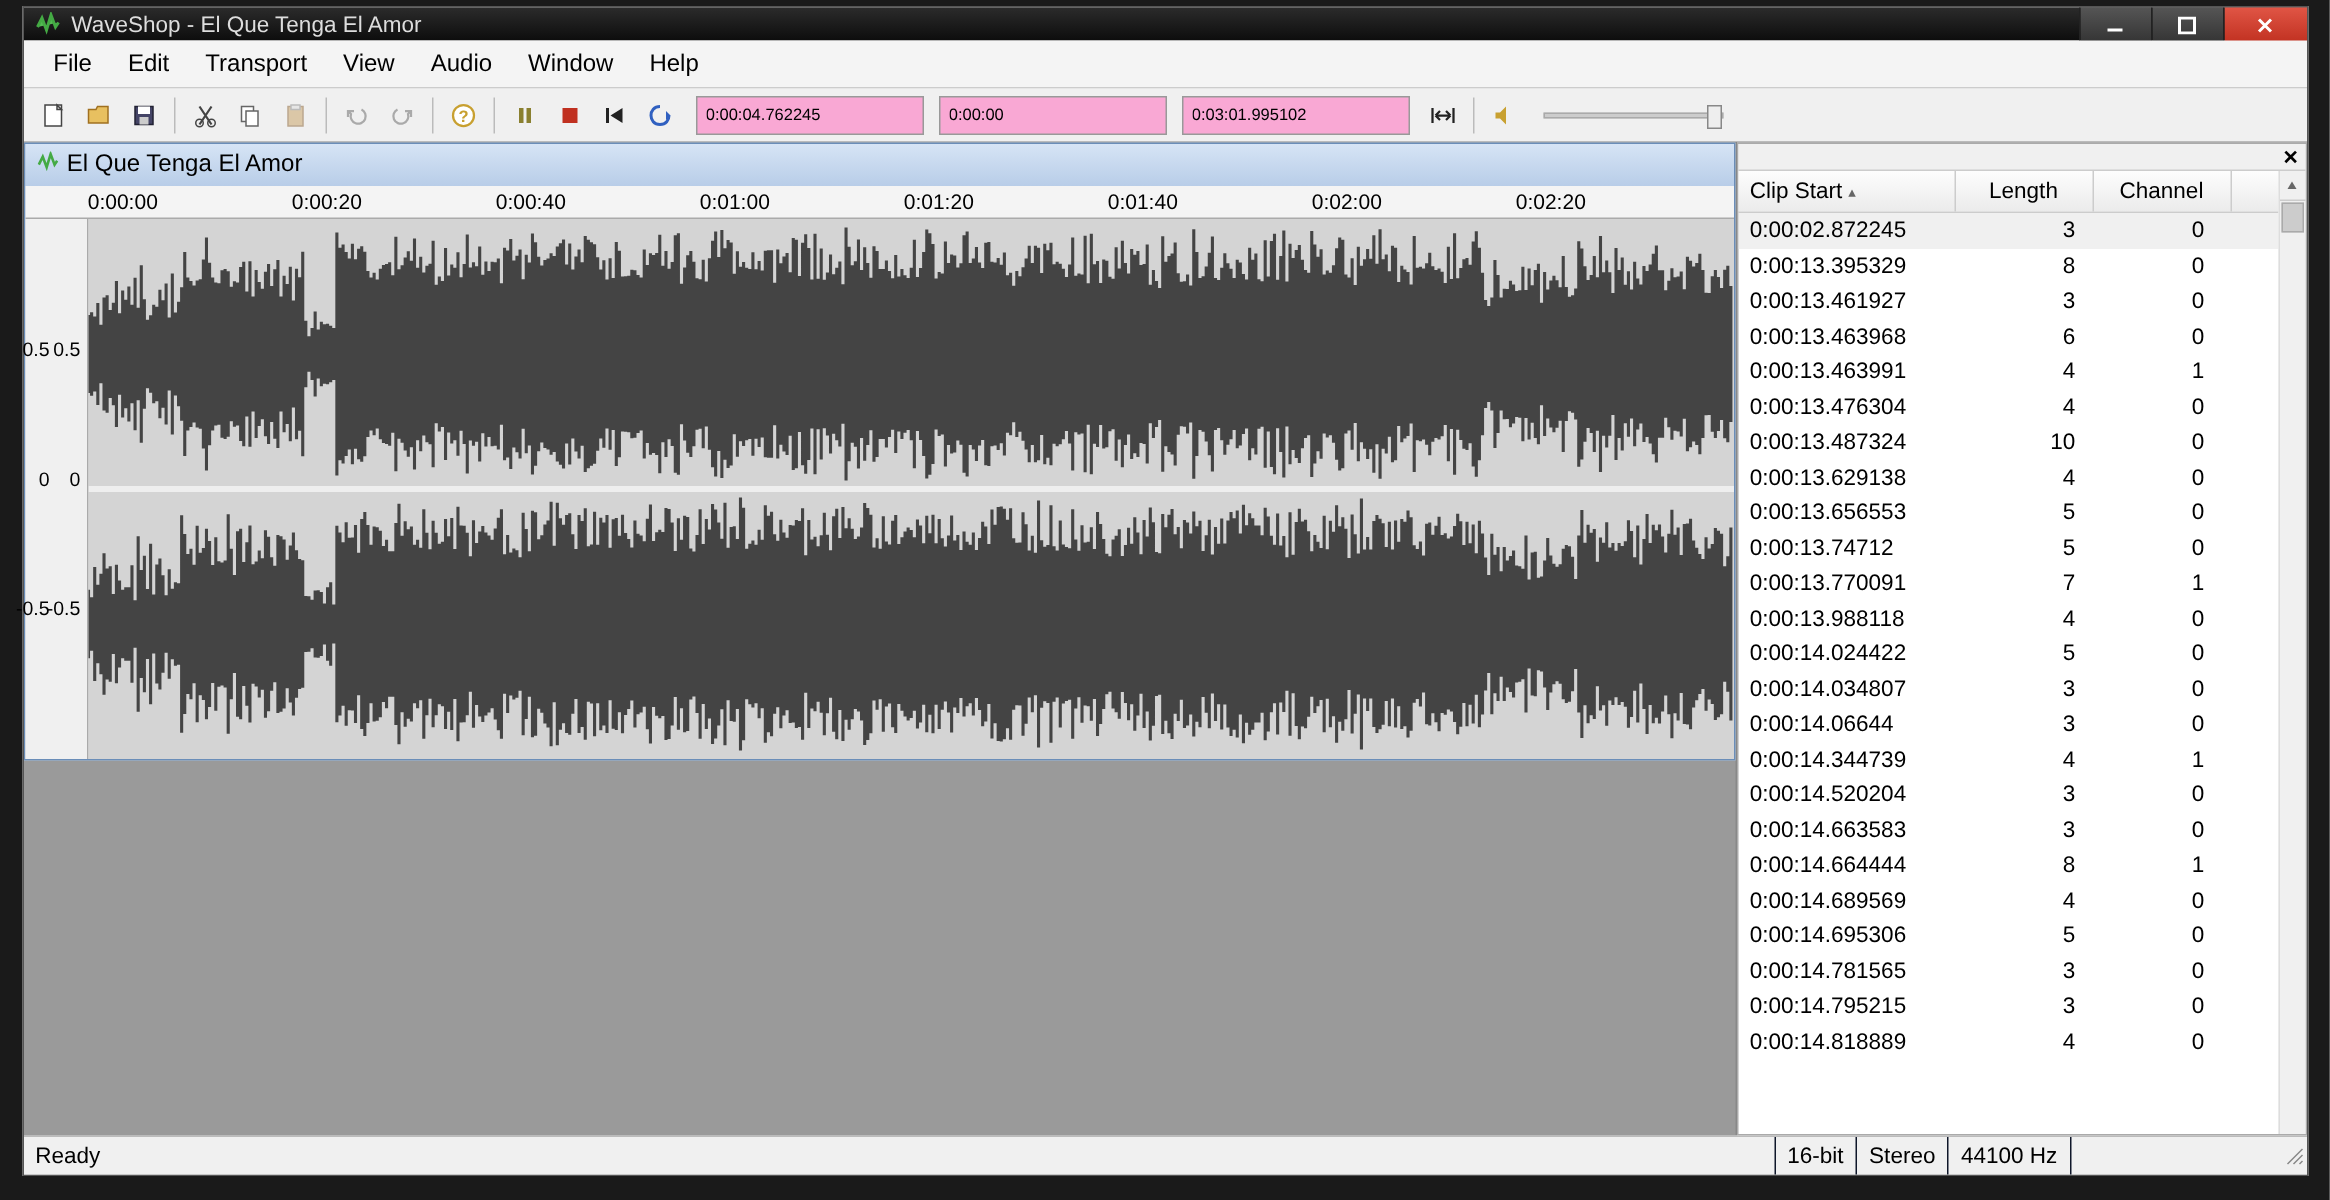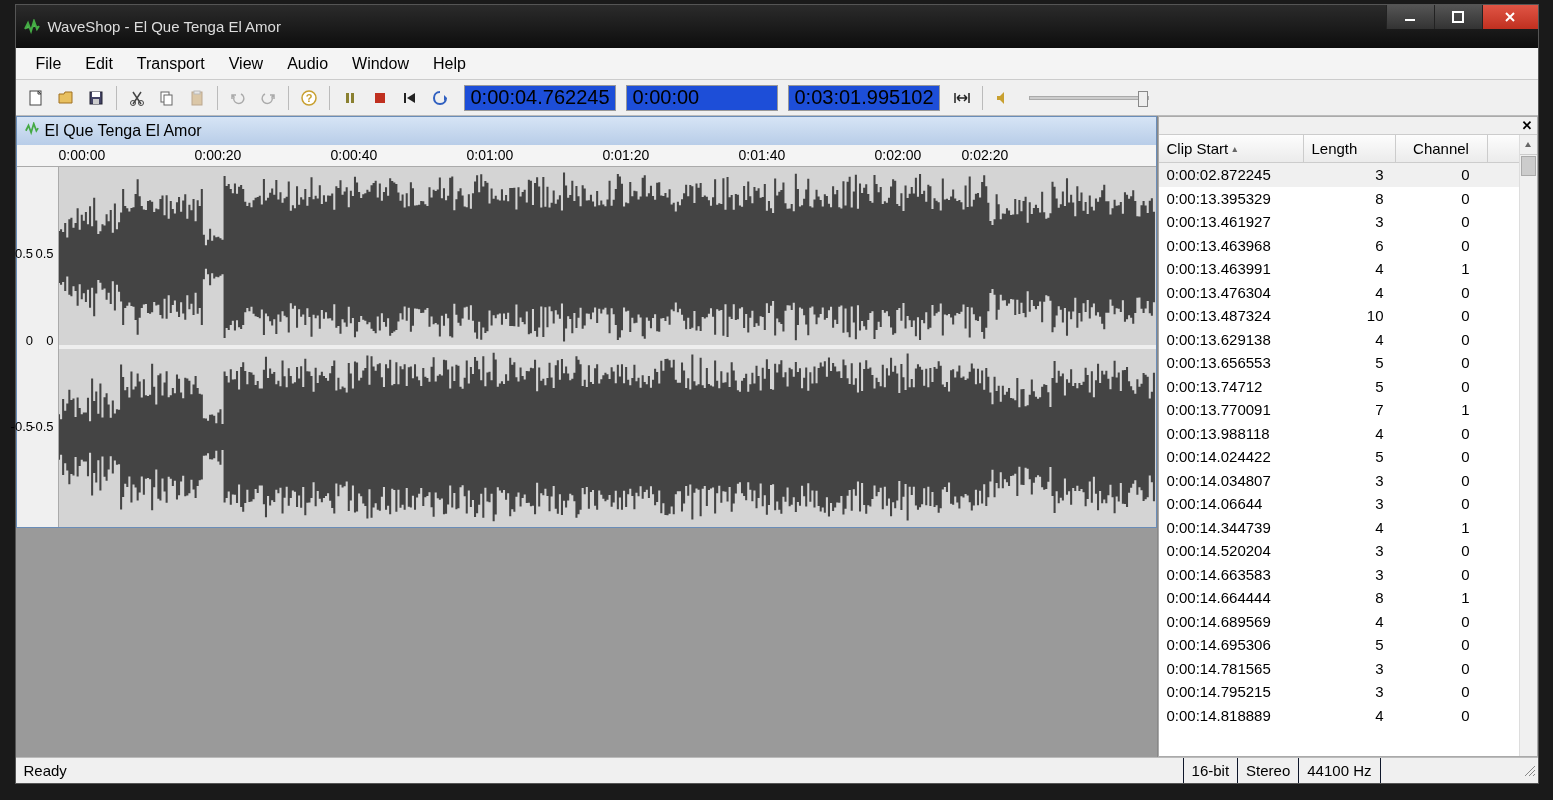--- a/index.html
+++ b/index.html
@@ -1,50 +1,50 @@
 <!DOCTYPE html>
 <html><head>
 <meta charset="utf-8">
 <style>
 * { margin: 0; padding: 0; box-sizing: border-box; font-family: "Segoe UI", Tahoma, sans-serif; }
 body { background: #1a1a1a; width: 1553px; height: 800px; overflow: hidden; display: flex; align-items: flex-start; justify-content: center; padding-top: 4px; }
 .window { width: 1524px; height: 780px; background: #e8e8e8; border: 1px solid #555; display: flex; flex-direction: column; }
-.titlebar { height: 43px; background: linear-gradient(to bottom, #2b2b2b, #0d0d0d); display: flex; align-items: center; color: #ddd; font-size: 15px; padding-left: 8px; }
+.titlebar { height: 22px; background: linear-gradient(to bottom, #2b2b2b, #0d0d0d); display: flex; align-items: center; color: #ddd; font-size: 15px; padding-left: 8px; }
 .titlebar .app-icon { width: 16px; height: 16px; margin-right: 8px; display: inline-flex; }
 .titlebar .title-text { flex: 1; }
 .win-btns { display: flex; height: 100%; }
 .win-btn { width: 48px; height: 24px; display: flex; align-items: center; justify-content: center; background: linear-gradient(to bottom, #555, #333); border-left: 1px solid #222; margin-top: 0; }
 .win-btn.close { background: linear-gradient(to bottom, #e05545, #c03020); width: 56px; border-top-right-radius: 0; }
 .win-btn svg { fill: #fff; }
 .menubar { height: 32px; background: #f4f4f4; display: flex; align-items: center; padding: 0 8px; gap: 0; border-bottom: 1px solid #ccc; }
 .menu-item { padding: 4px 12px; font-size: 16px; cursor: default; }
 .toolbar { height: 36px; background: #f0f0f0; border-bottom: 1px solid #bbb; display: flex; align-items: center; padding: 0 6px; gap: 2px; }
 .tb-btn { width: 28px; height: 28px; display: flex; align-items: center; justify-content: center; border: 1px solid transparent; }
 .tb-sep { width: 1px; height: 24px; background: #bbb; margin: 0 4px; }
-.time-field { height: 26px; width: 152px; border: 1px solid #999; background: #1d4ed8; font-size: 20px; padding: 0 6px; font-family: inherit; margin-left: 8px; }
+.time-field { height: 26px; width: 152px; border: 1px solid #999; background: #f9a8d4; font-size: 11px; padding: 0 6px; font-family: inherit; margin-left: 8px; }
 .vol-slider { width: 120px; height: 4px; background: #ccc; margin-left: 10px; position: relative; border: 1px solid #aaa; }
 .vol-slider .thumb { position: absolute; right: 0; top: -6px; width: 10px; height: 16px; background: #eee; border: 1px solid #888; }
 .workspace { flex: 1; display: flex; min-height: 0; background: #000000; }
 .wave-area { flex: 1; display: flex; flex-direction: column; min-width: 0; background: #9a9a9a; border-right: 1px solid #888; }
 .doc-win { background: #e8e8e8; border: 1px solid #6a8db8; margin: 0; }
 .doc-title { height: 28px; background: linear-gradient(to bottom, #d6e4f5, #b8cde8); display: flex; align-items: center; padding: 0 8px; font-size: 16px; gap: 6px; }
 .time-ruler { height: 22px; background: #f4f4f4; border-bottom: 1px solid #aaa; display: flex; position: relative; font-size: 14px; padding-left: 42px; }
 .time-tick { position: absolute; top: 2px; }
 .wave-body { display: flex; height: 360px; background: #d4d4d4; }
 .amp-ruler { width: 42px; background: #f0f0f0; border-right: 1px solid #aaa; display: flex; flex-direction: row; }
 .amp-half { flex: 1; position: relative; font-size: 13px; }
 .amp-label { position: absolute; right: 4px; }
 .wave-canvas { flex: 1; position: relative; background: #d4d4d4; }
 .wave-canvas svg { position: absolute; inset: 0; width: 100%; height: 100%; }
 .clip-panel { width: 380px; background: #fff; display: flex; flex-direction: column; border: 1px solid #aaa; }
 .clip-close { height: 18px; display: flex; justify-content: flex-end; align-items: center; padding-right: 4px; border-bottom: 1px solid #ccc; background: #f0f0f0; }
 .clip-table-head { display: flex; background: linear-gradient(to bottom, #fdfdfd, #ebebeb); border-bottom: 1px solid #ccc; height: 28px; }
 .clip-th { padding: 4px 8px; font-size: 15px; border-right: 1px solid #ccc; display: flex; align-items: center; }
 .clip-th.start { width: 145px; }
-.clip-th.len { width: 92px; justify-content: flex-start; }
+.clip-th.len { width: 92px; justify-content: center; }
 .clip-th.chan { width: 92px; justify-content: center; }
 .clip-rows { flex: 1; overflow-y: auto; }
 .clip-row { display: flex; font-size: 15px; height: 23.5px; align-items: center; }
 .clip-row:first-child { background: #f0f0f0; }
 .clip-td.start { width: 145px; padding-left: 8px; }
 .clip-td.len { width: 92px; text-align: right; padding-right: 12px; }
 .clip-td.chan { width: 92px; text-align: right; padding-right: 18px; }
 .sort-ind { font-size: 10px; margin-left: 4px; color: #666; }
 .scrollbar-space { width: 18px; background: #f0f0f0; border-left: 1px solid #ddd; }
 .statusbar { height: 26px; background: #f0f0f0; border-top: 1px solid #bbb; display: flex; align-items: center; font-size: 15px; }
@@ -203,21 +203,21 @@
           <span>El Que Tenga El Amor</span>
         </div>
         <div class="time-ruler">
           <span class="time-tick" style="left:42px">0:00:00</span>
           <span class="time-tick" style="left:178px">0:00:20</span>
           <span class="time-tick" style="left:314px">0:00:40</span>
           <span class="time-tick" style="left:450px">0:01:00</span>
           <span class="time-tick" style="left:586px">0:01:20</span>
           <span class="time-tick" style="left:722px">0:01:40</span>
           <span class="time-tick" style="left:858px">0:02:00</span>
-          <span class="time-tick" style="left:945px">0:02:20</span>
+          <span class="time-tick" style="left:994px">0:02:20</span>
         </div>
         <div class="wave-body">
           <div class="amp-ruler">
             <div class="amp-half">
               <span class="amp-label" style="top:22%">0.5</span>
               <span class="amp-label" style="top:46%">0</span>
               <span class="amp-label" style="top:70%">-0.5</span>
             </div>
             <div class="amp-half">
               <span class="amp-label" style="top:22%">0.5</span>

